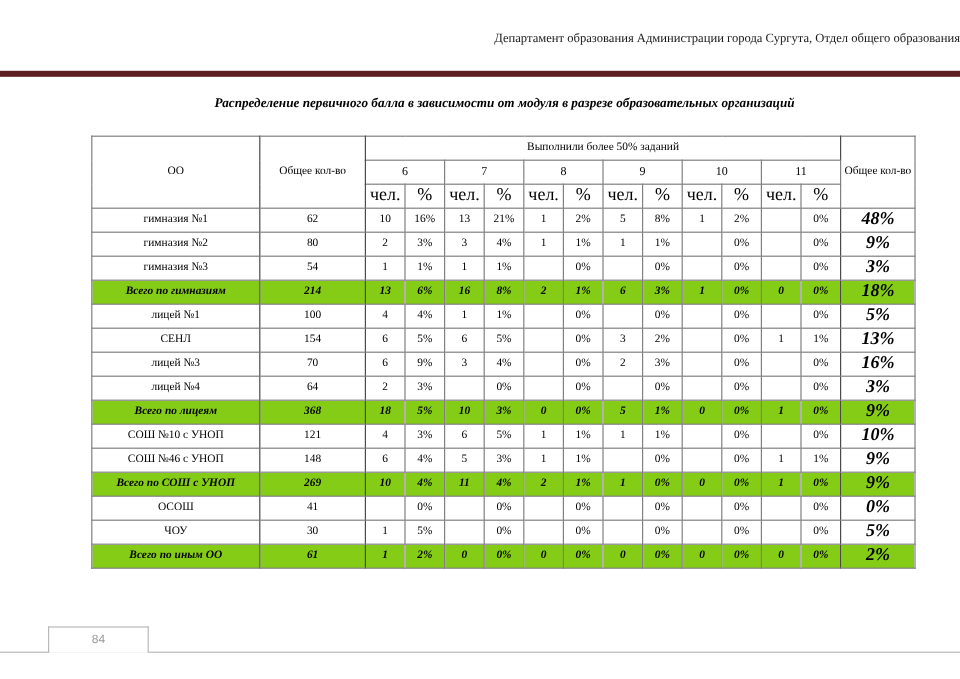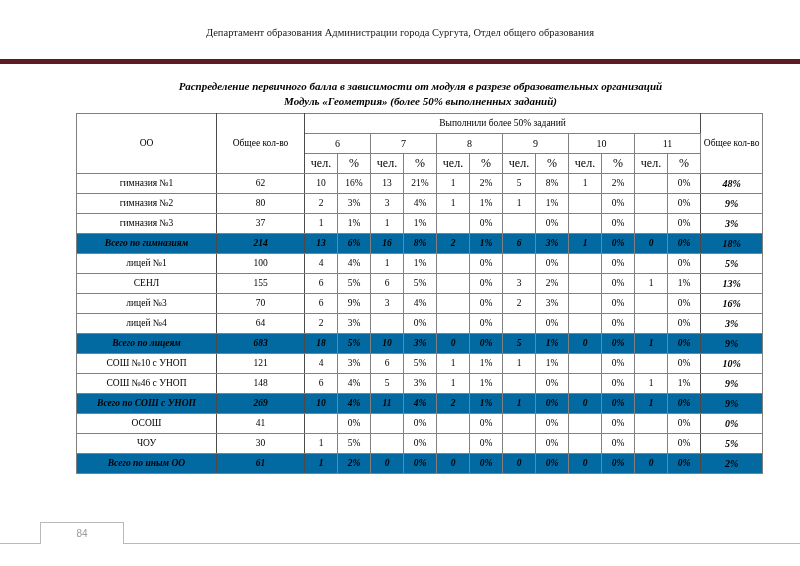--- a/index.html
+++ b/index.html
@@ -9,21 +9,21 @@
     font-family:"Liberation Serif", serif;
     color:#000;
     overflow:hidden;
     position:relative;
   }
   .page{width:800px;height:566px;position:relative;}
 
   
   .runhead{
     position:absolute;top:26px;left:0;width:800px;
-    text-align:center;
+    text-align:right;
     font-family:"Liberation Serif", serif;
     font-size:10.5px;
     line-height:14.5px;
     color:#1a1a1a;
   }
   .runhead div{white-space:nowrap;}
 
   .rule{
     position:absolute;top:59px;left:0;
     width:800px;height:5px;
@@ -66,32 +66,32 @@
   }
   table.grid{
     border-top:1.6px solid #1c1c1c;
     border-left:1.1px solid #8a8a8a;
     border-right:1.1px solid #8a8a8a;
     border-bottom:1.6px solid #1c1c1c;
   }
   th.hdr{font-weight:normal;font-size:9px;}
   th.big{font-size:9.5px;}
   th.modnum{font-size:10px;}
-  th.unit{font-size:12px;}
+  th.unit{font-size:15px;}
 
   
   .sepR{border-right:1.3px solid #4a4a4a !important;}
 
   td.oo{font-size:9.5px;margin-left:48px;}
   td.num{font-size:9.5px;}
   td.pct{font-size:9.5px;}
-  td.last{font-size:10px;font-weight:bold;font-style:italic;margin-top:16px;}
+  td.last{font-size:15px;font-weight:bold;font-style:italic;margin-top:16px;}
 
   tr.total td{
-    background:#0369a1;
+    background:#84cc16;
     font-weight:bold;
     font-style:italic;
     text-align:center;
   }
   tr.total td.oo{font-size:9.5px;}
 
   
   .footer{
     position:absolute;left:0;top:522px;width:800px;height:44px;
   }
@@ -120,21 +120,20 @@
 <div class="page">
 
   <div class="runhead">
     <div>Департамент образования Администрации города Сургута, Отдел общего образования</div>
   </div>
 
   <div class="rule"></div>
 
   <div class="title">
     <div>Распределение первичного балла в зависимости от модуля в разрезе образовательных организаций</div>
-    <div>Модуль «Геометрия» (более 50% выполненных заданий)</div>
   </div>
 
   <div class="tablewrap">
     <table class="grid">
       <colgroup>
         <col style="width:140px">
         <col style="width:88px">
         <col style="width:33px">
           <col style="width:33px">
         <col style="width:33px">
@@ -209,21 +208,21 @@
             <td class="num">1</td>
             <td class="pct">1%</td>
             <td class="num"></td>
             <td class="pct">0%</td>
             <td class="num"></td>
             <td class="pct sepR">0%</td>
             <td class="last">9%</td>
           </tr>
           <tr>
             <td class="oo sepR">гимназия №3</td>
-            <td class="num sepR">37</td>
+            <td class="num sepR">54</td>
             <td class="num">1</td>
             <td class="pct">1%</td>
             <td class="num">1</td>
             <td class="pct">1%</td>
             <td class="num"></td>
             <td class="pct">0%</td>
             <td class="num"></td>
             <td class="pct">0%</td>
             <td class="num"></td>
             <td class="pct">0%</td>
@@ -260,21 +259,21 @@
             <td class="num"></td>
             <td class="pct">0%</td>
             <td class="num"></td>
             <td class="pct">0%</td>
             <td class="num"></td>
             <td class="pct sepR">0%</td>
             <td class="last">5%</td>
           </tr>
           <tr>
             <td class="oo sepR">СЕНЛ</td>
-            <td class="num sepR">155</td>
+            <td class="num sepR">154</td>
             <td class="num">6</td>
             <td class="pct">5%</td>
             <td class="num">6</td>
             <td class="pct">5%</td>
             <td class="num"></td>
             <td class="pct">0%</td>
             <td class="num">3</td>
             <td class="pct">2%</td>
             <td class="num"></td>
             <td class="pct">0%</td>
@@ -311,21 +310,21 @@
             <td class="num"></td>
             <td class="pct">0%</td>
             <td class="num"></td>
             <td class="pct">0%</td>
             <td class="num"></td>
             <td class="pct sepR">0%</td>
             <td class="last">3%</td>
           </tr>
           <tr class="total">
             <td class="oo sepR">Всего по лицеям</td>
-            <td class="num sepR">683</td>
+            <td class="num sepR">368</td>
             <td class="num">18</td>
             <td class="pct">5%</td>
             <td class="num">10</td>
             <td class="pct">3%</td>
             <td class="num">0</td>
             <td class="pct">0%</td>
             <td class="num">5</td>
             <td class="pct">1%</td>
             <td class="num">0</td>
             <td class="pct">0%</td>

